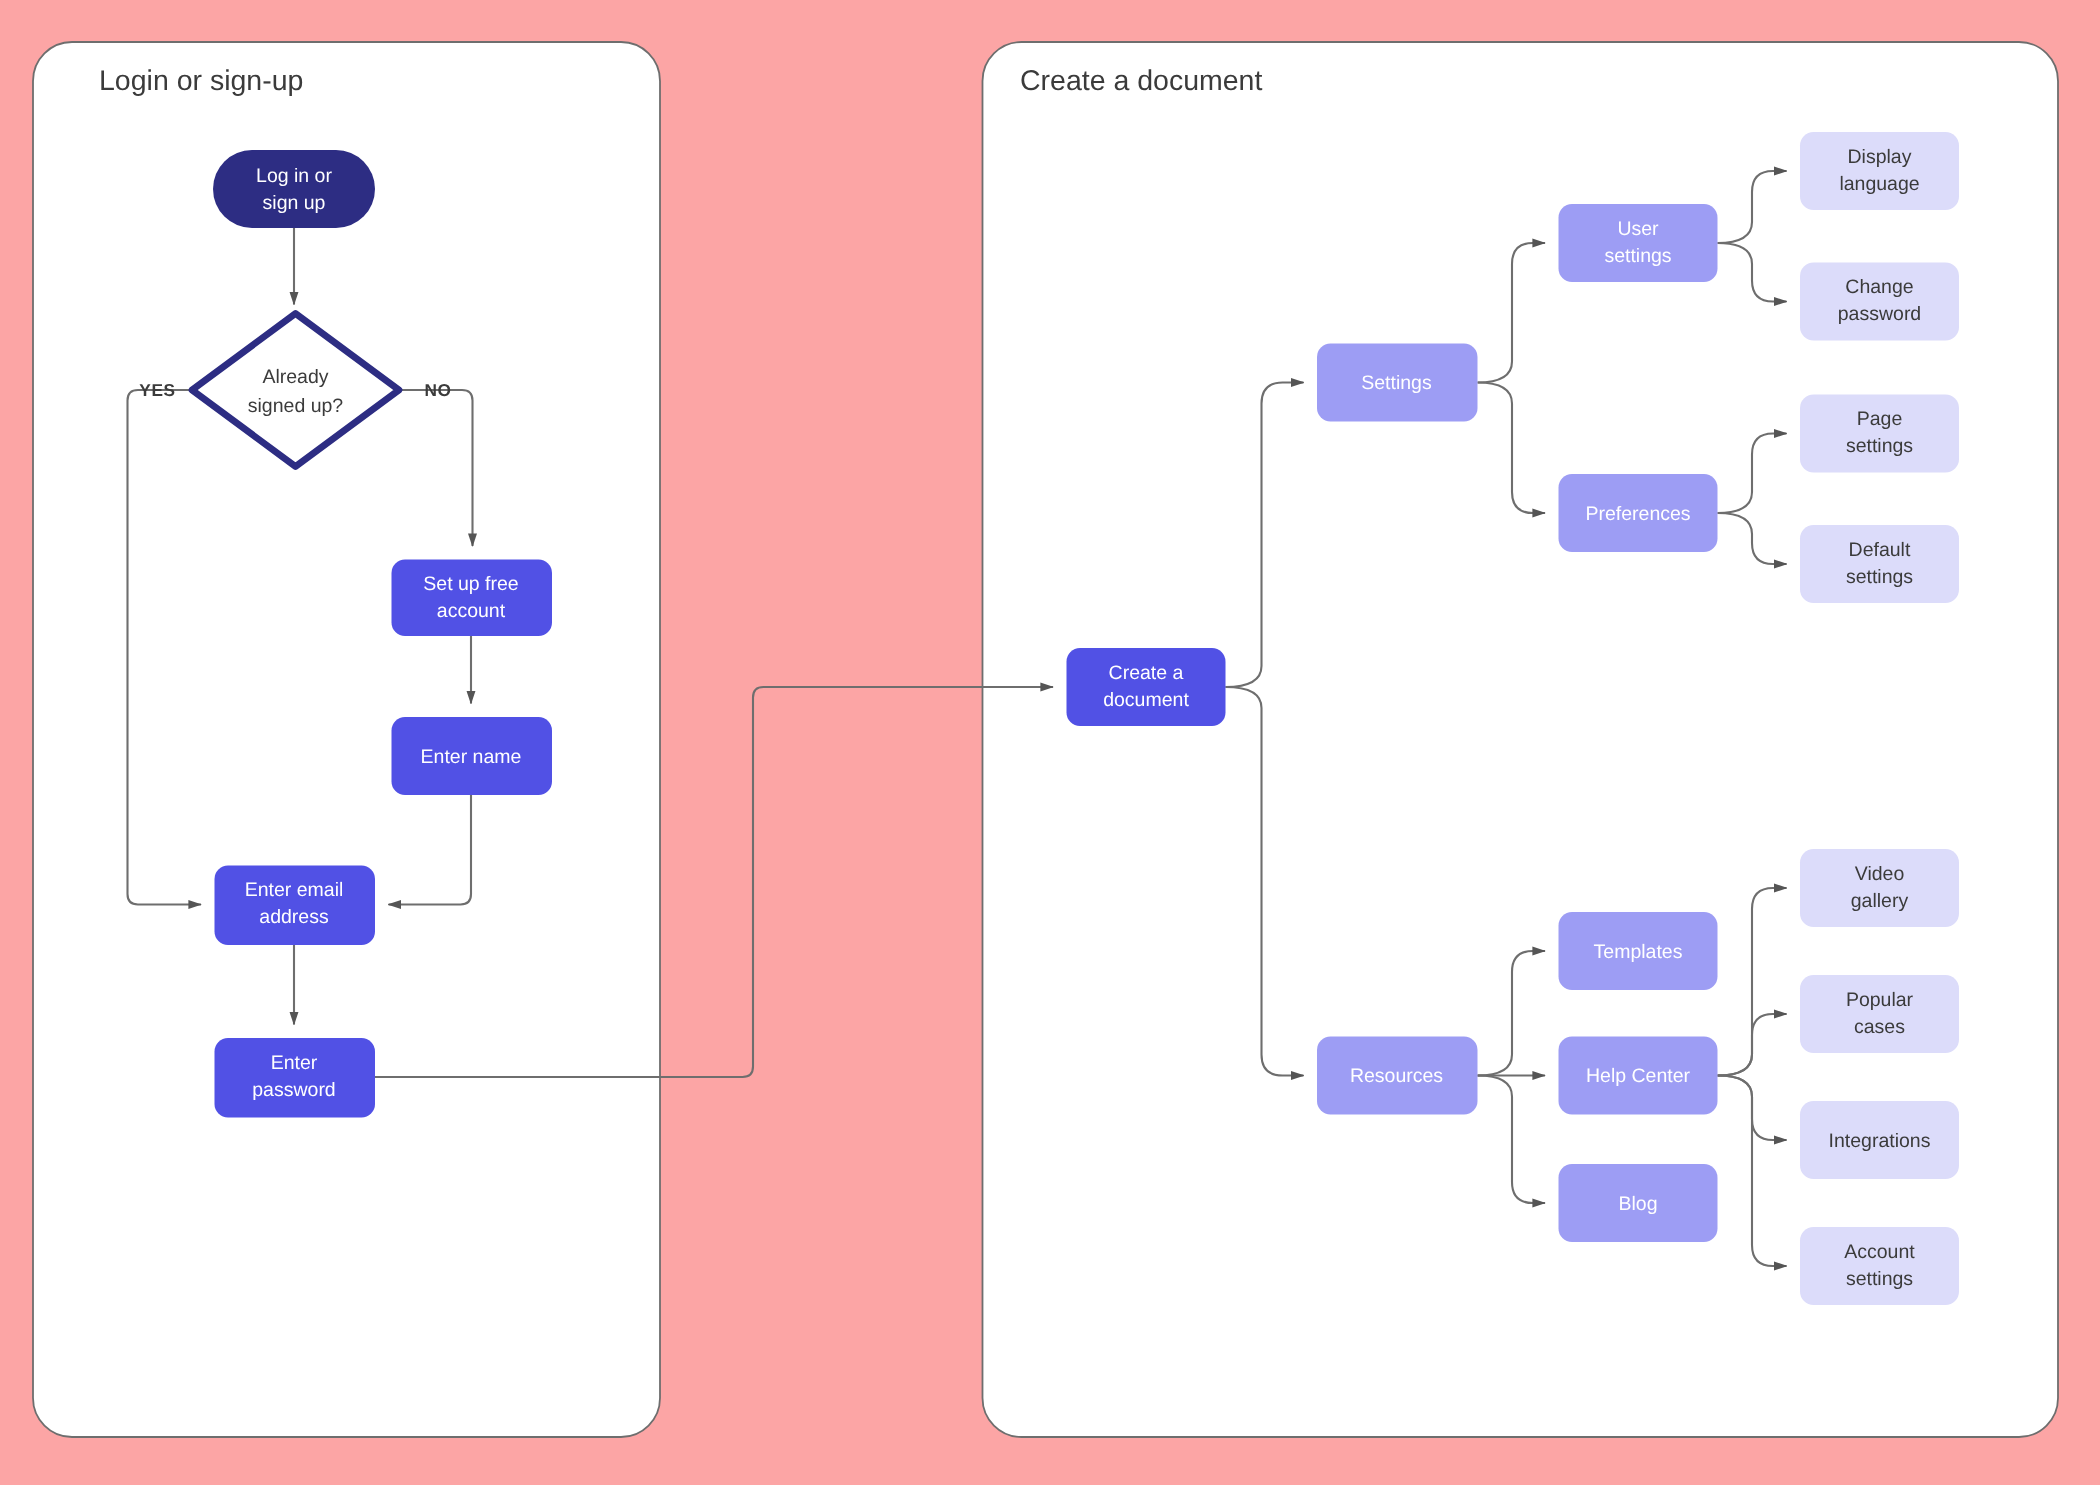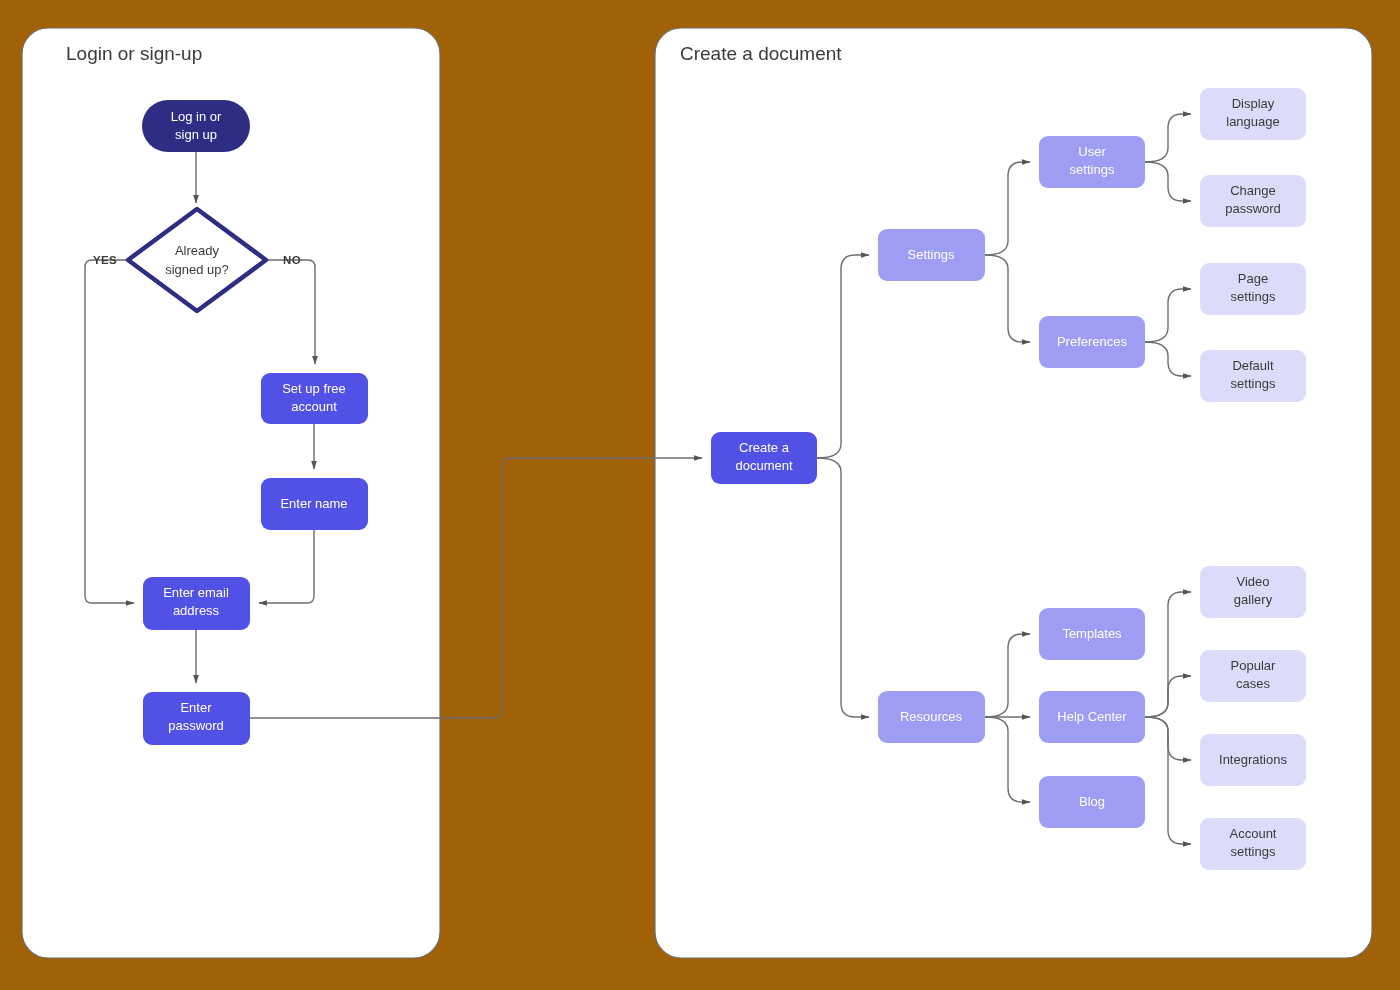--- a/index.html
+++ b/index.html
@@ -4,21 +4,21 @@
 <style>
   html, body {
     margin: 0;
     padding: 0;
     background: #ffffff;
   }
   #canvas {
     position: relative;
     width: 1400px;
     height: 990px;
-    background: #a16207;
+    background: #fca5a5;
     font-family: "Liberation Sans", sans-serif;
     overflow: hidden;
   }
   svg#diagram {
     position: absolute;
     top: 0; left: 0;
     width: 1400px;
     height: 990px;
   }
   .group-frame {

